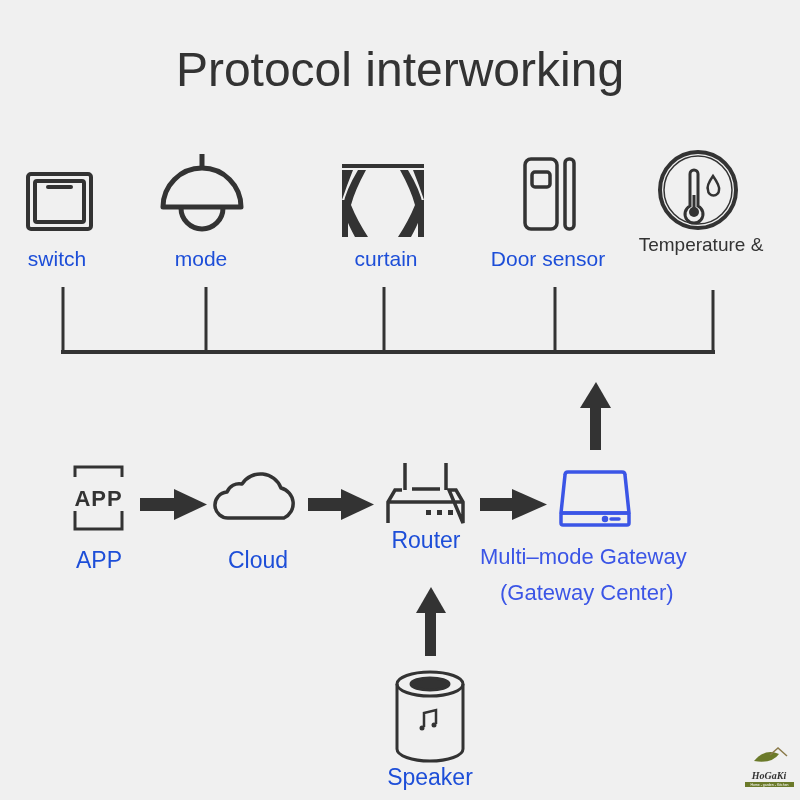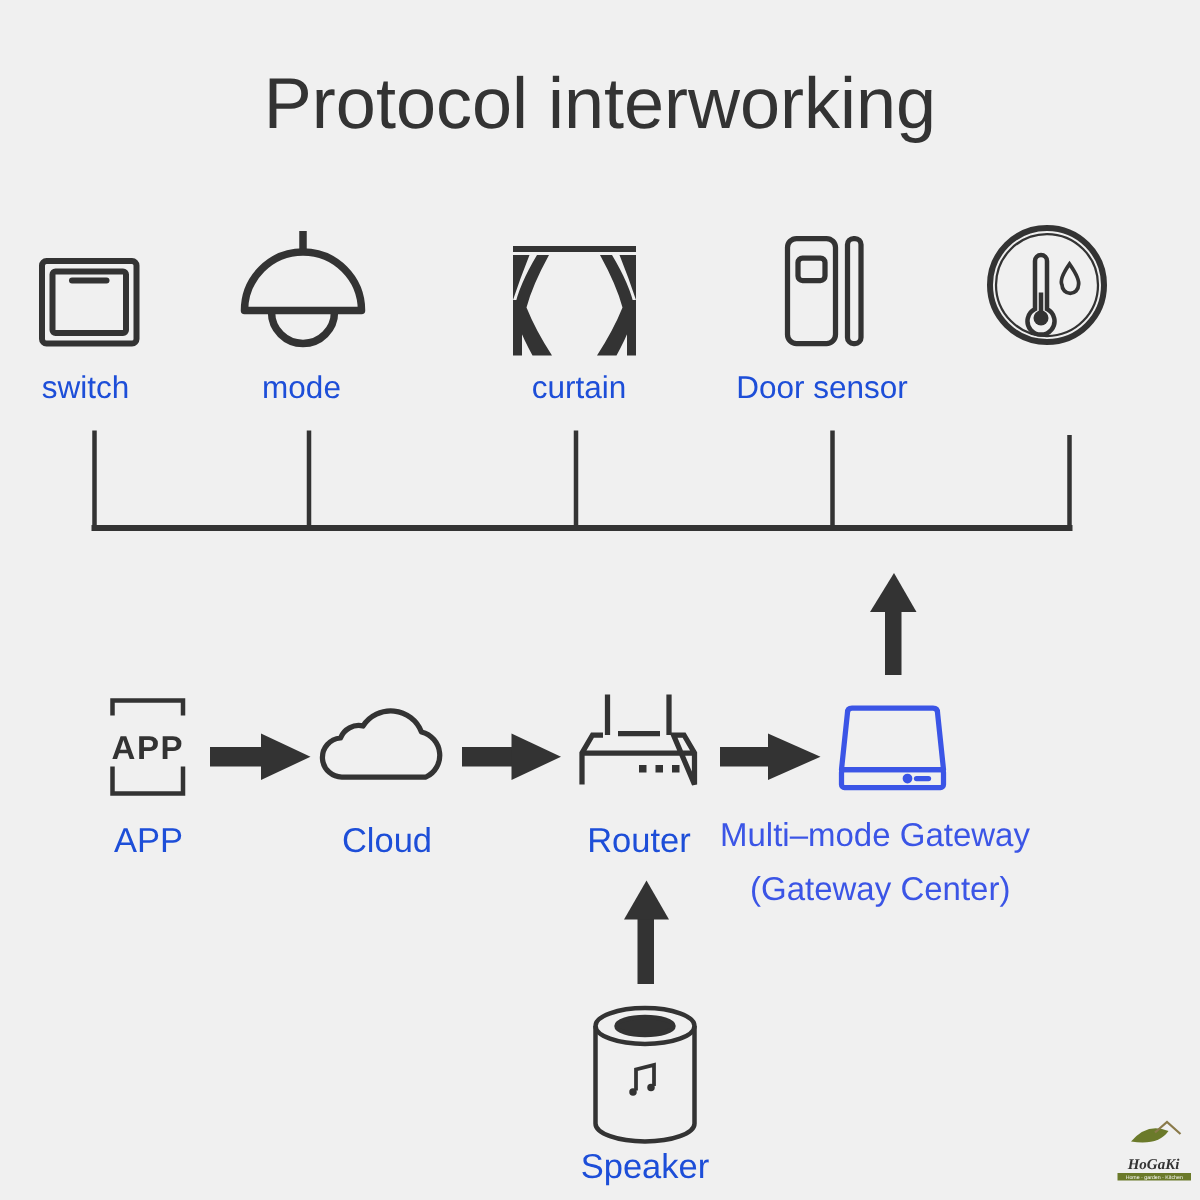--- a/index.html
+++ b/index.html
@@ -131,20 +131,21 @@
     <rect x="745" y="782" width="49" height="5" fill="#6b7a2a"></rect>
     <text x="769.5" y="786" font-family="Liberation Sans, sans-serif" font-size="3.5" fill="#fff" text-anchor="middle">Home - garden - Kitchen</text>
   </g>
 </svg>
 
 <div class="abs lbl" style="left:7px; width:100px; top:247px;">switch</div>
 <div class="abs lbl" style="left:151px; width:100px; top:247px;">mode</div>
 <div class="abs lbl" style="left:336px; width:100px; top:247px;">curtain</div>
 <div class="abs lbl" style="left:478px; width:140px; top:247px;">Door sensor</div>
 <div class="abs lbl2" style="left:616px; width:170px; top:232px;">
+  <div>Temperature &amp;</div>
 </div>
 
 <div class="abs lbl" style="left:49px; width:100px; top:547px; font-size:23px;">APP</div>
 <div class="abs lbl" style="left:208px; width:100px; top:547px; font-size:23px;">Cloud</div>
-<div class="abs lbl" style="left:376px; width:100px; top:547px; font-size:23px;text-align:center;">Router</div>
+<div class="abs lbl" style="left:376px; width:100px; top:527px; font-size:23px;text-align:center;">Router</div>
 <div class="abs lbl blue" style="left:480px; width:256px; top:544px; font-size:22px; text-align:left;">Multi–mode Gateway</div>
 <div class="abs lbl blue" style="left:500px; width:200px; top:580px; font-size:22px; text-align:left;">(Gateway Center)</div>
 <div class="abs lbl" style="left:370px; width:120px; top:764px; font-size:23px;">Speaker</div>
 
 </body></html>

